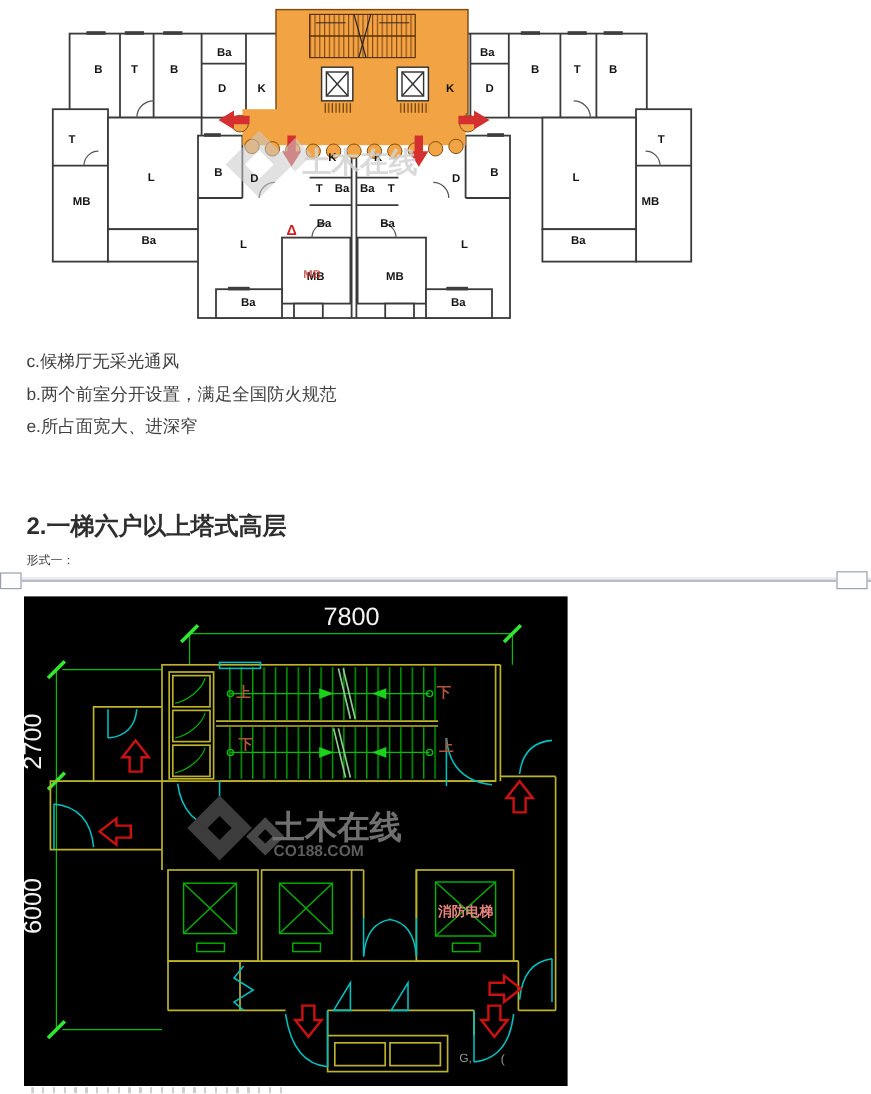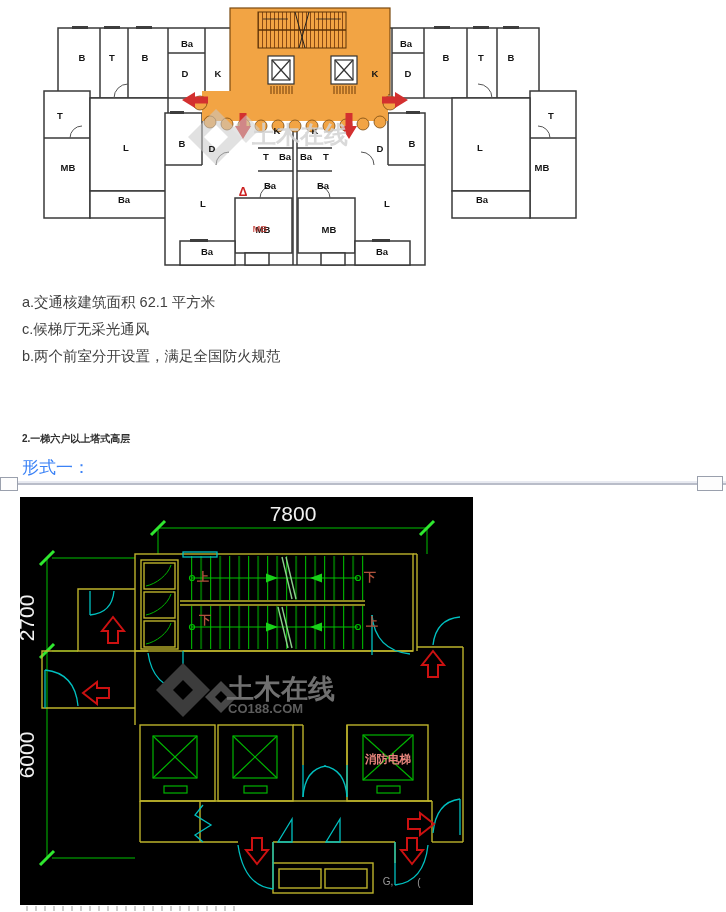--- a/index.html
+++ b/index.html
@@ -4,22 +4,22 @@
 <style>
   html,body{margin:0;padding:0;}
   body{
     width:726px;height:912px;position:relative;overflow:hidden;background:#fff;
     font-family:"Liberation Sans","DejaVu Sans",sans-serif;
   }
   #plan1{position:absolute;left:30px;top:3px;width:560px;height:278px;}
   #plan2{position:absolute;left:20px;top:497px;width:453px;height:408px;background:#000;}
   .doc-text{position:absolute;left:22px;top:289px;width:680px;}
   .doc-text p{margin:0;font-size:14.5px;line-height:27px;color:#404040;}
-  .doc-heading{position:absolute;left:22px;top:429px;margin:0;font-size:10px;font-weight:bold;color:#2e2e2e;line-height:20px;}
-  .doc-sub{position:absolute;left:22px;top:458px;margin:0;font-size:17px;color:#3b82f6;line-height:20px;}
+  .doc-heading{position:absolute;left:22px;top:429px;margin:0;font-size:20px;font-weight:bold;color:#2e2e2e;line-height:20px;}
+  .doc-sub{position:absolute;left:22px;top:458px;margin:0;font-size:10px;color:#404040;line-height:20px;}
   .pb-line{position:absolute;top:483px;left:0;width:726px;height:2px;background:#b9bdc9;box-shadow:0 -2px 0 #e8eaf1;}
   .pb-box-left{position:absolute;top:477px;left:0;width:16px;height:12px;background:#fdfdfd;border:1px solid #9aa0ad;}
   .pb-box-right{position:absolute;top:476px;left:697px;width:24px;height:13px;background:#fdfdfd;border:1px solid #9aa0ad;}
   .clip-line{position:absolute;top:906px;left:26px;width:212px;height:5px;
     background:repeating-linear-gradient(90deg,#b9b9b9 0 2px,transparent 2px 9px);opacity:.7;}
   svg text{font-family:"Liberation Sans","DejaVu Sans",sans-serif;}
 </style>
 </head>
 <body>
 
@@ -196,23 +196,23 @@
       <text x="299" y="230" fill="#141414" font-size="9.5" font-weight="bold" text-anchor="middle">MB</text>
       <text x="177" y="252" fill="#141414" font-size="9.5" font-weight="bold" text-anchor="middle">Ba</text>
       <text x="352" y="252" fill="#141414" font-size="9.5" font-weight="bold" text-anchor="middle">Ba</text>
       <text x="222" y="140" fill="#d3d3d3" font-size="24" font-weight="bold" text-anchor="start" opacity="0.85">土木在线</text>
       <text x="230" y="229" fill="#c03028" font-size="9.5" font-weight="bold" text-anchor="middle" opacity="0.75">MB</text>
       <text x="213" y="193" fill="#cc2222" font-size="12" font-weight="bold" text-anchor="middle">Δ</text>
     </g>
 </svg>
 
 <div class="doc-text">
-  <p>a.交通核建筑面积 62.1 平方米</p>
   <p>c.候梯厅无采光通风</p>
   <p>b.两个前室分开设置，满足全国防火规范</p>
+  <p>e.所占面宽大、进深窄</p>
 </div>
 <p class="doc-heading">2.一梯六户以上塔式高层</p>
 <p class="doc-sub">形式一：</p>
 
 <div class="pb-line"></div>
 <div class="pb-box-left"></div>
 <div class="pb-box-right"></div>
 
 <svg id="plan2" viewBox="0 0 453 408">
   <defs>

